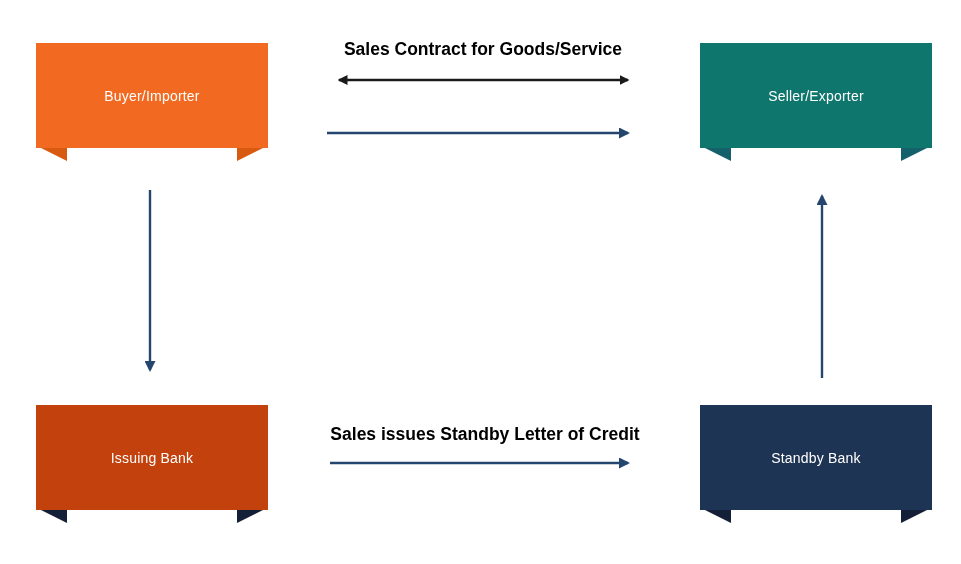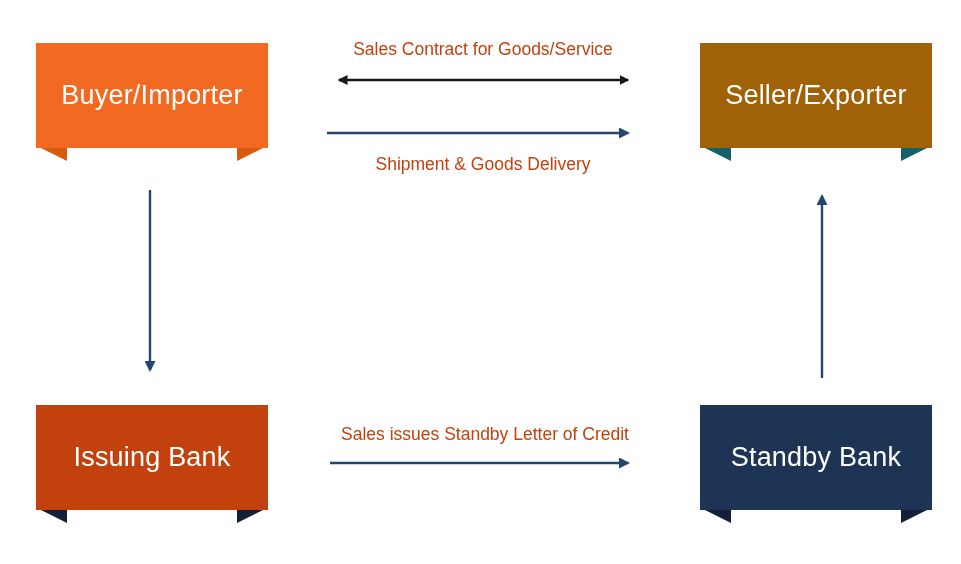--- a/index.html
+++ b/index.html
@@ -20,52 +20,53 @@
     width: 961px; height: 564px;
   }
   .card {
     position: absolute;
     width: 232px;
     height: 105px;
     display: flex;
     align-items: center;
     justify-content: center;
     color: #ffffff;
-    font-size: 27px;
+    font-size: 14px;
     font-weight: 400;
     letter-spacing: 0.2px;
   }
   .card::before, .card::after {
     content: "";
     position: absolute;
     bottom: -13px;
     width: 26px;
     height: 13px;
   }
   .card::before { left: 5px;  clip-path: polygon(0 0, 100% 0, 100% 100%); }
   .card::after  { right: 5px; clip-path: polygon(0 0, 100% 0, 0 100%); }
 
   .card.buyer    { left: 36px;  top: 43px;  background: #f26a21; }
   .card.buyer::before, .card.buyer::after { background: #d85a10; }
 
-  .card.seller   { left: 700px; top: 43px;  background: #a16207; }
+  .card.seller   { left: 700px; top: 43px;  background: #0f766e; }
   .card.seller::before, .card.seller::after { background: #14616c; }
 
   .card.issuing  { left: 36px;  top: 405px; background: #c2410c; }
   .card.issuing::before, .card.issuing::after { background: #121f36; }
 
   .card.advising { left: 700px; top: 405px; background: #1e3454; }
   .card.advising::before, .card.advising::after { background: #121f36; }
 
   .edge-label {
     position: absolute;
-    color: #c2410c;
+    color: #000000;
     font-size: 17.5px;
     line-height: 25px;
     white-space: pre-line;
+    font-weight: bold;
   }
   .lbl-sales    { left: 253px; top: 37px;  width: 460px; text-align: center; }
   .lbl-shipment { left: 253px; top: 152px; width: 460px; text-align: center; }
   .lbl-requests { left: 170px; top: 251px; text-align: left; }
   .lbl-confirms { left: 657px; top: 239px; text-align: left; }
   .lbl-issues   { left: 255px; top: 422px; width: 460px; text-align: center; }
 </style>
 </head>
 <body>
 
@@ -106,19 +107,18 @@
   <div class="card issuing">
     <span>Issuing Bank</span>
   </div>
 
   <div class="card advising">
     <span>Standby Bank</span>
   </div>
 
   <div class="edge-label lbl-sales">Sales Contract for Goods/Service</div>
 
-  <div class="edge-label lbl-shipment">Shipment &amp; Goods Delivery</div>
 
 
 
   <div class="edge-label lbl-issues">Sales issues Standby Letter of Credit</div>
 
 </div>
 
 </body></html>

